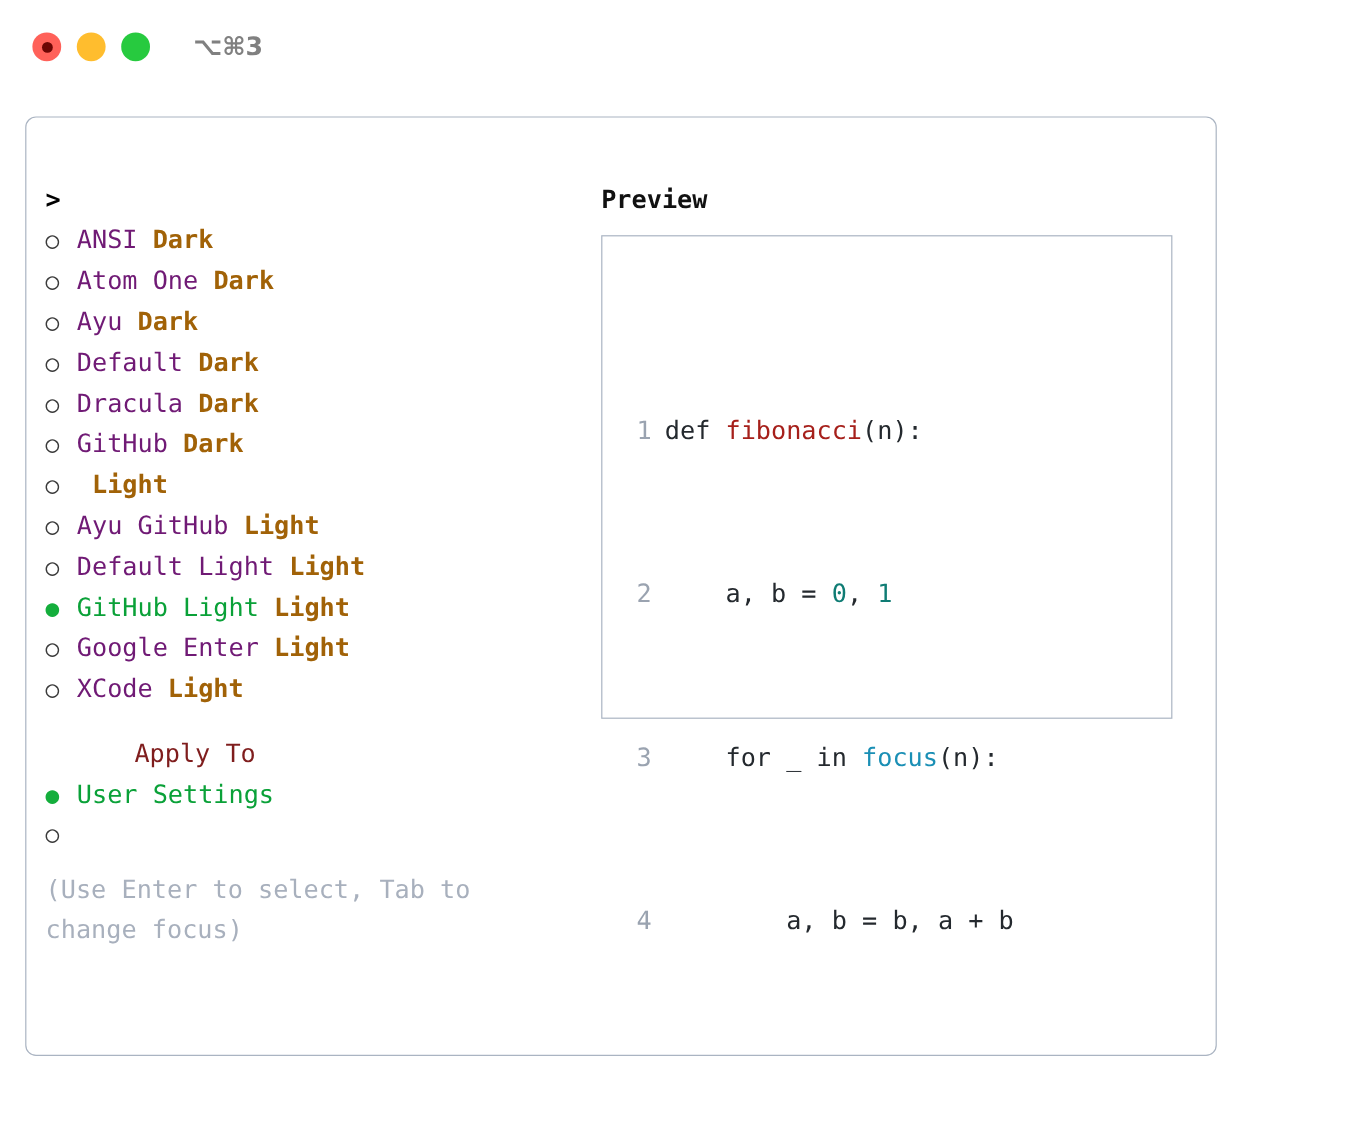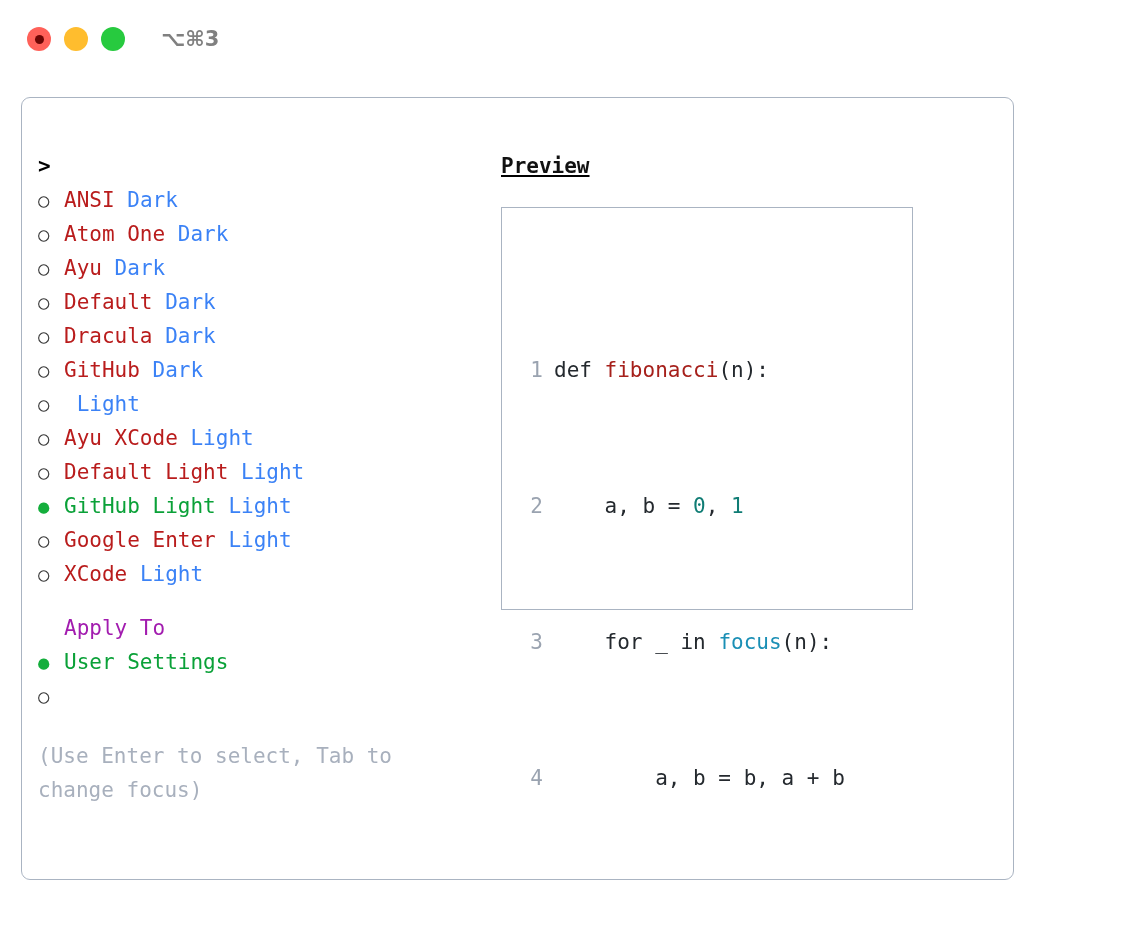--- a/index.html
+++ b/index.html
@@ -115,53 +115,52 @@
     font-size: 19px;
   }
   .bullet.blank { color: transparent; }
 
   .heading-row {
     font-weight: bold;
     color: #000000;
   }
   .heading-row .bullet { color: #000000; font-weight: bold; font-size: 21px; }
 
-  .name       { color: #b91c1c; }
+  .name       { color: #701a75; }
   .name.sel   { color: #0aa138; text-align: right; }
-  .variant    { color: #3b82f6; }
-  .sub-head   { color: #a21caf; }
+  .variant    { color: #a16207; font-weight: bold; }
+  .sub-head   { color: #7f1d1d; margin-left: 48px; }
 
   .spacer-20 { height: 20px; }
 
   .hint {
-    margin-top: 26px;
+    margin-top: 11px;
     font-size: 21px;
     line-height: 34px;
     color: #a8b0bd;
     width: 420px;
     white-space: normal;
   }
 
   
   .right-col {
     position: absolute;
     left: 479px;
     top: 51px;
     width: 500px;
-    text-decoration: underline;
   }
   .preview-title {
     font-size: 21px;
     line-height: 34px;
     color: #111111;
     font-weight: bold;
   }
   .preview-box {
-    margin-top: 24px;
-    width: 412px;
+    margin-top: 13px;
+    width: 476px;
     height: 403px;
     border: 1.6px solid #aab4c2;
     box-sizing: border-box;
     background: #ffffff;
     position: relative;
   }
   .code {
     position: absolute;
     left: 19px;
     top: 43px;
@@ -229,21 +228,21 @@
 
         <div class="row">
           <span class="bullet">○</span><span class="name">GitHub</span><span class="variant"> </span><span class="variant">Dark</span>
         </div>
 
         <div class="row">
           <span class="bullet">○</span><span class="variant"> </span><span class="variant">Light</span>
         </div>
 
         <div class="row">
-          <span class="bullet">○</span><span class="name">Ayu XCode</span><span class="variant"> </span><span class="variant">Light</span>
+          <span class="bullet">○</span><span class="name">Ayu GitHub</span><span class="variant"> </span><span class="variant">Light</span>
         </div>
 
         <div class="row">
           <span class="bullet">○</span><span class="name">Default Light</span><span class="variant"> </span><span class="variant">Light</span>
         </div>
 
         <div class="row">
           <span class="bullet sel">●</span><span class="name sel">GitHub Light</span><span class="variant"> </span><span class="variant">Light</span>
         </div>
 

